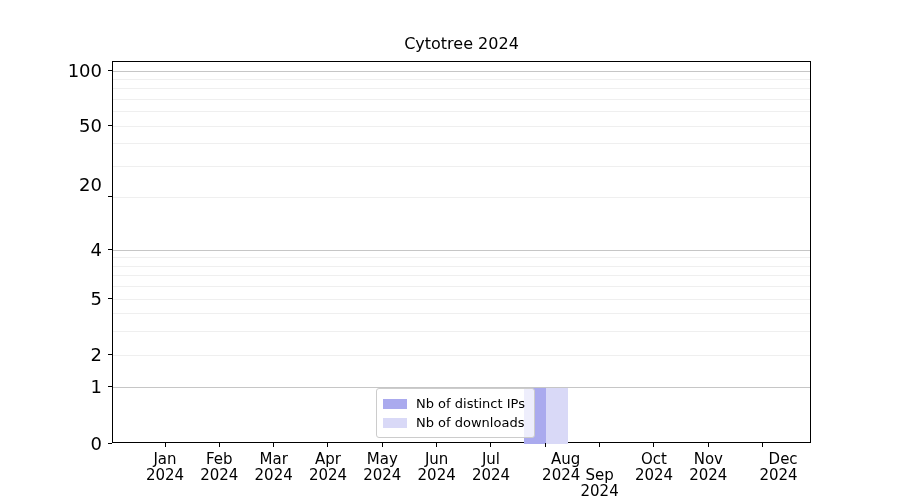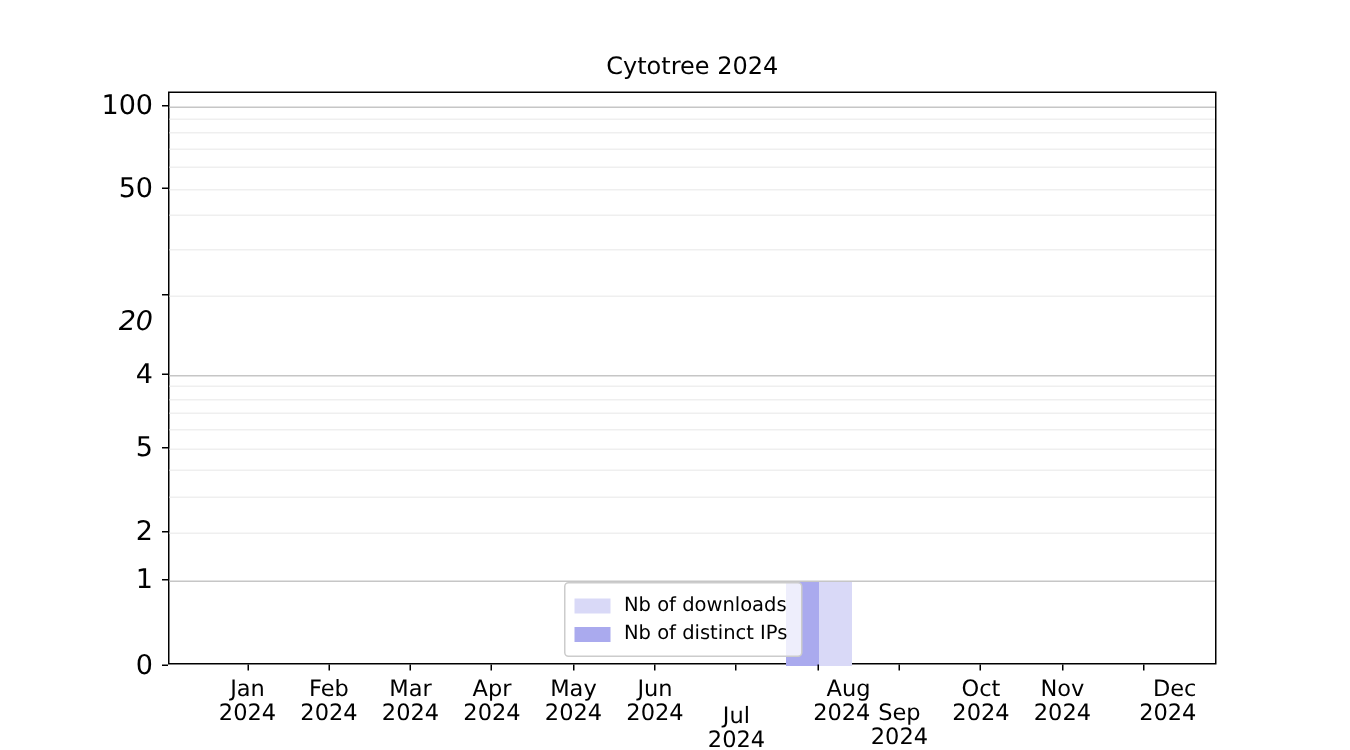--- a/index.html
+++ b/index.html
@@ -119,42 +119,42 @@
         <div class="gridline" style="top: 187.736px; background: rgb(198, 198, 198);"></div>
         <div class="gridline" style="top: 8.57184px; background: rgb(198, 198, 198);"></div>
       </div>
     <div id="bars">
         <div class="bar" style="left: 411.31px; width: 22px; top: 325.99px; height: 56.0103px; background: rgb(170, 170, 238);"></div>
         <div class="bar" style="left: 433.31px; width: 22px; top: 325.99px; height: 56.0103px; background: rgb(217, 217, 247);"></div>
       </div>
 
     <div class="legend">
       <div class="legend-row">
+        <span class="swatch" id="swatch-0" style="background: rgb(170, 170, 238);"></span>
+        <span class="legend-label">Nb of distinct IPs</span>
+      </div>
+      <div class="legend-row">
         <span class="swatch" id="swatch-1" style="background: rgb(217, 217, 247);"></span>
         <span class="legend-label">Nb of downloads</span>
-      </div>
-      <div class="legend-row">
-        <span class="swatch" id="swatch-0" style="background: rgb(170, 170, 238);"></span>
-        <span class="legend-label">Nb of distinct IPs</span>
       </div>
     </div>
   </div>
 
   <div id="yaxis">
       <div class="y-tick-label" style="top: 436.5px;">0</div>
       <div class="y-tick" style="left: 108px; top: 442.5px;"></div>
       <div class="y-tick-label" style="top: 380.49px;">1</div>
       <div class="y-tick" style="left: 108px; top: 386.49px;"></div>
       <div class="y-tick-label" style="top: 347.726px;">2</div>
       <div class="y-tick" style="left: 108px; top: 353.726px;"></div>
       <div class="y-tick-label" style="top: 291.716px;">5</div>
       <div class="y-tick" style="left: 108px; top: 297.716px;"></div>
       <div class="y-tick-label" style="top: 242.736px;">4</div>
       <div class="y-tick" style="left: 108px; top: 248.736px;"></div>
-      <div class="y-tick-label" style="top: 208px; font-style: italic;">20</div>
+      <div class="y-tick-label" style="top: 178px;">20</div>
       <div class="y-tick" style="left: 108px; top: 196.485px;"></div>
       <div class="y-tick-label" style="top: 118.786px;">50</div>
       <div class="y-tick" style="left: 108px; top: 124.786px;"></div>
       <div class="y-tick-label" style="top: 63.5718px;">100</div>
       <div class="y-tick" style="left: 108px; top: 69.5718px;"></div>
     </div>
   <div id="xaxis">
       <div class="x-tick" style="left: 164.5px; top: 443px;"></div>
       <div class="x-tick-label" style="left: 130px; top: 451px;">
         <div>Jan</div>
@@ -179,21 +179,21 @@
       <div class="x-tick-label" style="left: 347.32px; top: 451px;">
         <div>May</div>
         <div>2024</div>
       </div>
       <div class="x-tick" style="left: 436.15px; top: 443px;"></div>
       <div class="x-tick-label" style="left: 401.65px; top: 451px;">
         <div>Jun</div>
         <div>2024</div>
       </div>
       <div class="x-tick" style="left: 490.48px; top: 443px;"></div>
-      <div class="x-tick-label" style="left: 455.98px; top: 469px;">
+      <div class="x-tick-label" style="left: 455.98px; top: 451px;">
         <div>Jul</div>
         <div>2024</div>
       </div>
       <div class="x-tick" style="left: 544.81px; top: 443px;"></div>
       <div class="x-tick-label" style="left: 510.31px; top: 451px; text-align: right;">
         <div>Aug</div>
         <div>2024</div>
       </div>
       <div class="x-tick" style="left: 599.14px; top: 443px;"></div>
       <div class="x-tick-label" style="left: 564.64px; top: 467px;">

